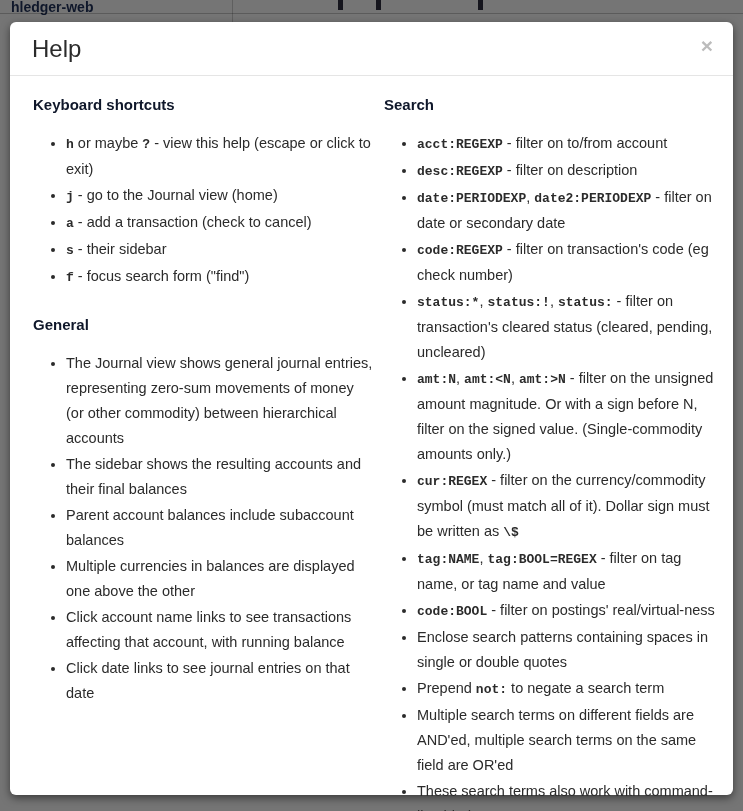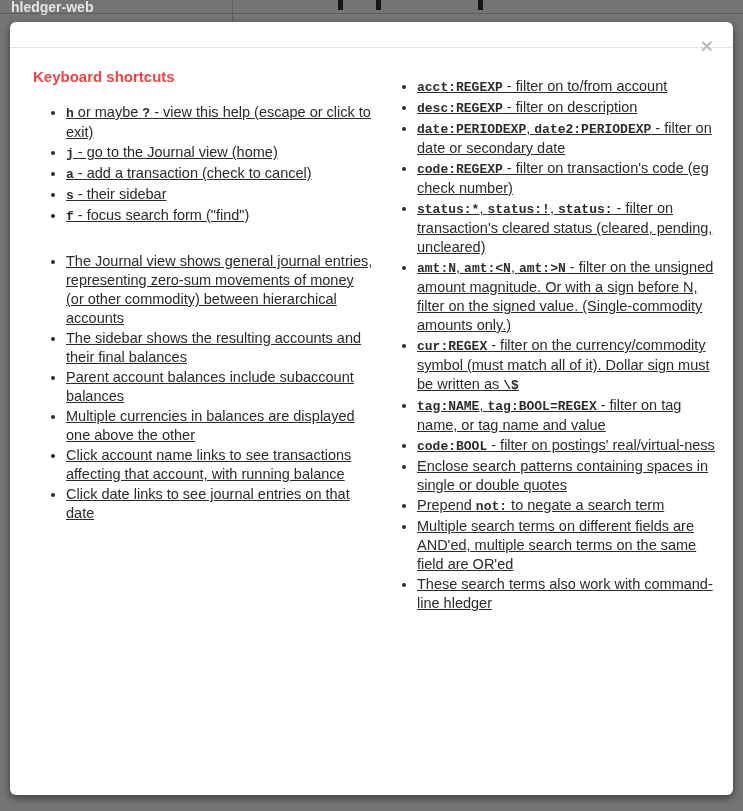--- a/index.html
+++ b/index.html
@@ -12,21 +12,21 @@
     color: #333;
   }
 
   
   .backdrop-strip {
     position: absolute; top: 0; left: 0; width: 743px; height: 22px;
   }
   .brand-link {
     position: absolute; left: 11px; top: 0;
     font-size: 14px; font-weight: bold;
-    color: #e5e5e5;
+    color: #0f172a;
     text-decoration: none;
     line-height: 14px;
     cursor: pointer;
   }
   .backdrop-hairline {
     position: absolute; left: 0; top: 13px; width: 743px; height: 1px;
     background: rgba(0,0,0,0.22);
   }
   .backdrop-vline {
     position: absolute; left: 232px; top: 0; width: 1px; height: 22px;
@@ -75,34 +75,33 @@
     display: flex;
     padding: 12px 14px 20px 14px;
     box-sizing: border-box;
   }
   .col-left  { width: 350px; margin-right: 10px; padding-left: 9px; box-sizing: border-box; }
   .col-right { flex: 1; min-width: 0; }
 
   .col h4 {
     font-size: 15px;
     font-weight: bold;
-    color: #ef4444;
+    color: #0f172a;
     margin: 8px 0 0 0;
     line-height: 18px;
   }
   .col ul {
     margin: 17px 0 26px 0;
     padding-left: 33px;
   }
   .col li {
     font-size: 14.5px;
-    line-height: 19px;
+    line-height: 25px;
     color: #2b2b2b;
     margin: 0 0 1px 0;
-    text-decoration: underline;
   }
   .col code {
     font-family: "Liberation Mono", monospace;
     font-weight: bold;
     font-size: 13px;
     color: #2b2b2b;
   }
 </style>
 </head>
 <body>
@@ -111,42 +110,45 @@
   <a class="brand-link" href="#">hledger-web</a>
   <div class="backdrop-hairline"></div>
   <div class="backdrop-vline"></div>
   <div class="glyph-stem s1"></div>
   <div class="glyph-stem s2"></div>
   <div class="glyph-stem s3"></div>
 </div>
 
 <div class="modal" role="dialog">
   <div class="modal-header">
+    <h3 class="modal-title">Help</h3>
     <button class="close-btn" aria-label="Close">×</button>
   </div>
   <div class="modal-body">
     <div class="col col-left">
         <h4>Keyboard shortcuts</h4>
         <ul>
           <li><code>h</code><span> or maybe </span><code>?</code><span> - view this help (escape or click to exit)</span></li>
           <li><code>j</code><span> - go to the Journal view (home)</span></li>
           <li><code>a</code><span> - add a transaction (check to cancel)</span></li>
           <li><code>s</code><span> - their sidebar</span></li>
           <li><code>f</code><span> - focus search form ("find")</span></li>
         </ul>
+        <h4>General</h4>
         <ul>
           <li><span>The Journal view shows general journal entries, representing zero-sum movements of money (or other commodity) between hierarchical accounts</span></li>
           <li><span>The sidebar shows the resulting accounts and their final balances</span></li>
           <li><span>Parent account balances include subaccount balances</span></li>
           <li><span>Multiple currencies in balances are displayed one above the other</span></li>
           <li><span>Click account name links to see transactions affecting that account, with running balance</span></li>
           <li><span>Click date links to see journal entries on that date</span></li>
         </ul>
       </div>
     <div class="col col-right">
+        <h4>Search</h4>
         <ul>
           <li><code>acct:REGEXP</code><span> - filter on to/from account</span></li>
           <li><code>desc:REGEXP</code><span> - filter on description</span></li>
           <li><code>date:PERIODEXP</code><span>, </span><code>date2:PERIODEXP</code><span> - filter on date or secondary date</span></li>
           <li><code>code:REGEXP</code><span> - filter on transaction's code (eg check number)</span></li>
           <li><code>status:*</code><span>, </span><code>status:!</code><span>, </span><code>status:</code><span> - filter on transaction's cleared status (cleared, pending, uncleared)</span></li>
           <li><code>amt:N</code><span>, </span><code>amt:&lt;N</code><span>, </span><code>amt:&gt;N</code><span> - filter on the unsigned amount magnitude. Or with a sign before N, filter on the signed value. (Single-commodity amounts only.)</span></li>
           <li><code>cur:REGEX</code><span> - filter on the currency/commodity symbol (must match all of it). Dollar sign must be written as </span><code>\$</code></li>
           <li><code>tag:NAME</code><span>, </span><code>tag:BOOL=REGEX</code><span> - filter on tag name, or tag name and value</span></li>
           <li><code>code:BOOL</code><span> - filter on postings' real/virtual-ness</span></li>

